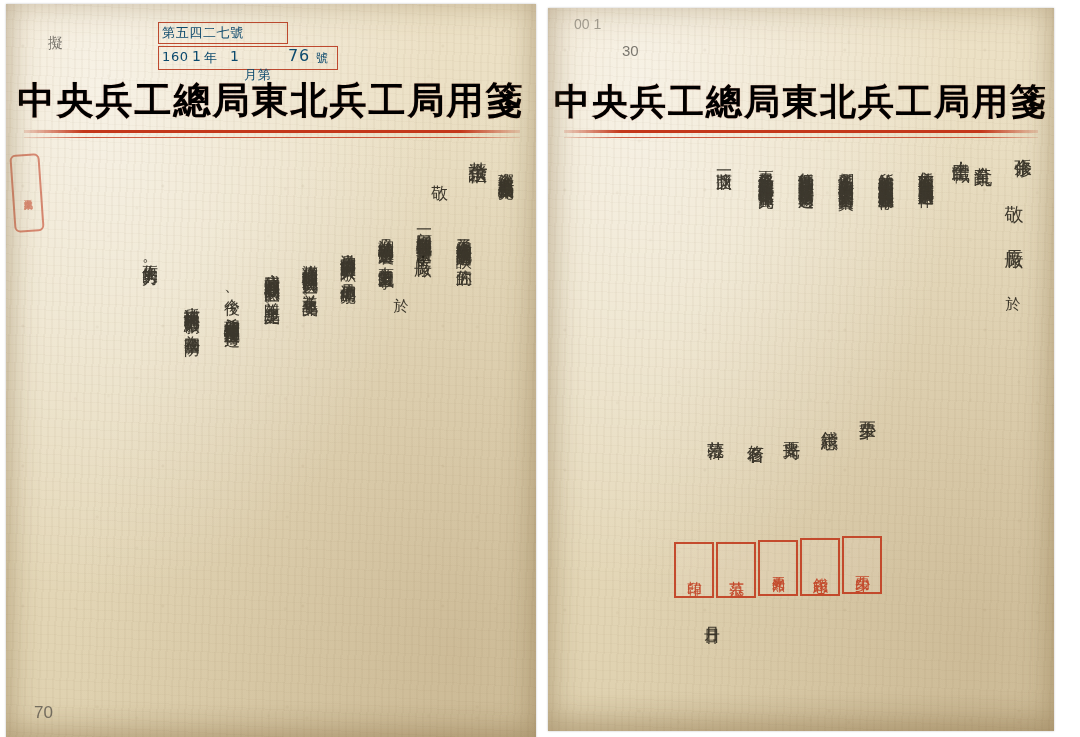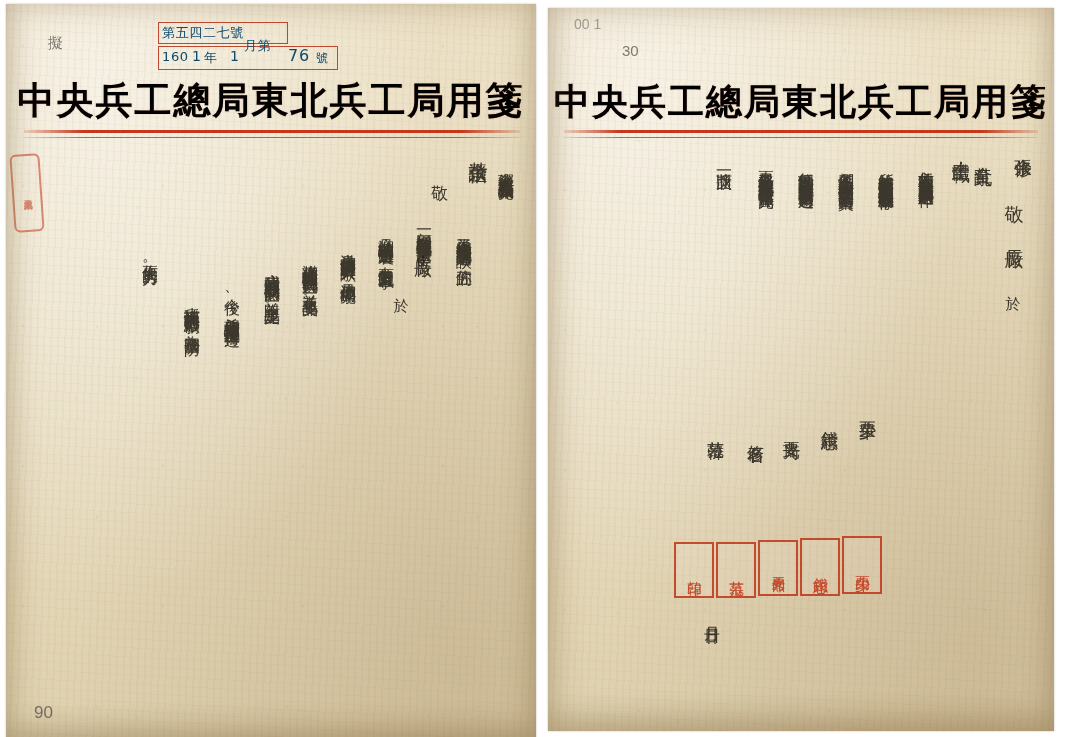--- a/index.html
+++ b/index.html
@@ -167,21 +167,21 @@
     <div class="pencil" style="left:42px; top:30px; font-size:15px; font-family:'DejaVu Sans', sans-serif;">擬</div>
 
     <div class="refbox" style="left:152px; top:18px; width:128px; height:20px;"></div>
     <div class="refstamp" style="left:156px; top:20px; font-size:13px;">第五四二七號</div>
 
     <div class="refbox" style="left:152px; top:42px; width:178px; height:22px;"></div>
     <div class="refstamp" style="left:156px; top:45px; font-size:13px;">160</div>
     <div class="refstamp" style="left:186px; top:44px; font-size:14px;">1</div>
     <div class="refstamp" style="left:198px; top:45px; font-size:13px;">年</div>
     <div class="refstamp" style="left:224px; top:44px; font-size:14px;">1</div>
-    <div class="refstamp" style="left:238px; top:33px; font-size:13px;">月第</div>
+    <div class="refstamp" style="left:238px; top:62px; font-size:13px;">月第</div>
     <div class="refstamp" style="left:282px; top:42px; font-size:16px;">76</div>
     <div class="refstamp" style="left:310px; top:46px; font-size:12px;">號</div>
 
     <div class="letterhead" style="top:72px; font-size:37px; letter-spacing:2px;">中央兵工總局東北兵工局用箋</div>
 
     <div class="rule" style="left:18px; right:16px; top:126px; height:3px;"></div>
     <div class="rule thin" style="left:18px; right:16px; top:133px;"></div>
 
     <div class="stamp-oval" style="left:6px; top:150px; width:26px; height:74px;">東北兵工局檔案</div>
 
@@ -194,21 +194,21 @@
     <div class="vcol ink-dark" style="right:64px; top:222px; font-size:16px;">為了保衛祖國華周記國防國際進談，你的五</div>
     <div class="vcol ink-dark" style="right:104px; top:216px; font-size:16px;">顧一切困難完成任務堅持不懈决新基</div>
     <div class="vcol ink-dark" style="right:142px; top:222px; font-size:16px;">品調給成功爭閒推生管裝送，有力的支援了戰事</div>
     <div class="vcol ink-dark" style="right:180px; top:238px; font-size:16px;">送是你們對國家的巨大貢献，這是你們的先學！</div>
     <div class="vcol ink-dark" style="right:218px; top:248px; font-size:16px;">謹将你們的成功致以熱忱的祝賀，並送上一包獎品。</div>
     <div class="vcol ink-dark" style="right:256px; top:258px; font-size:16px;">殘歲的同志政以慶功以熱問，並附上一定獎品。</div>
     <div class="vcol ink-dark" style="right:296px; top:282px; font-size:16px;">今後、希望繼續發揮這種創造性及保持這</div>
     <div class="vcol ink-dark" style="right:336px; top:292px; font-size:16px;">種謹慎而扎的努力不驕傲，為華國國防</div>
     <div class="vcol ink-dark" style="right:378px; top:248px; font-size:16px;">作更大的努力。</div>
 
-    <div class="pencil" style="left:28px; bottom:18px; font-size:17px;">90</div>
+    <div class="pencil" style="left:28px; bottom:18px; font-size:17px;">70</div>
 
     <div class="edge-dark"></div>
   </div>
 
   <div class="page" style="width:506px; height:723px; margin-left:12px; margin-top:8px;">
     <div class="paper"></div>
     <div class="grain"></div>
 
     <div class="pencil faint" style="left:26px; top:8px; font-size:14px;">00 1</div>
     <div class="pencil" style="left:74px; top:34px; font-size:15px;">30</div>

